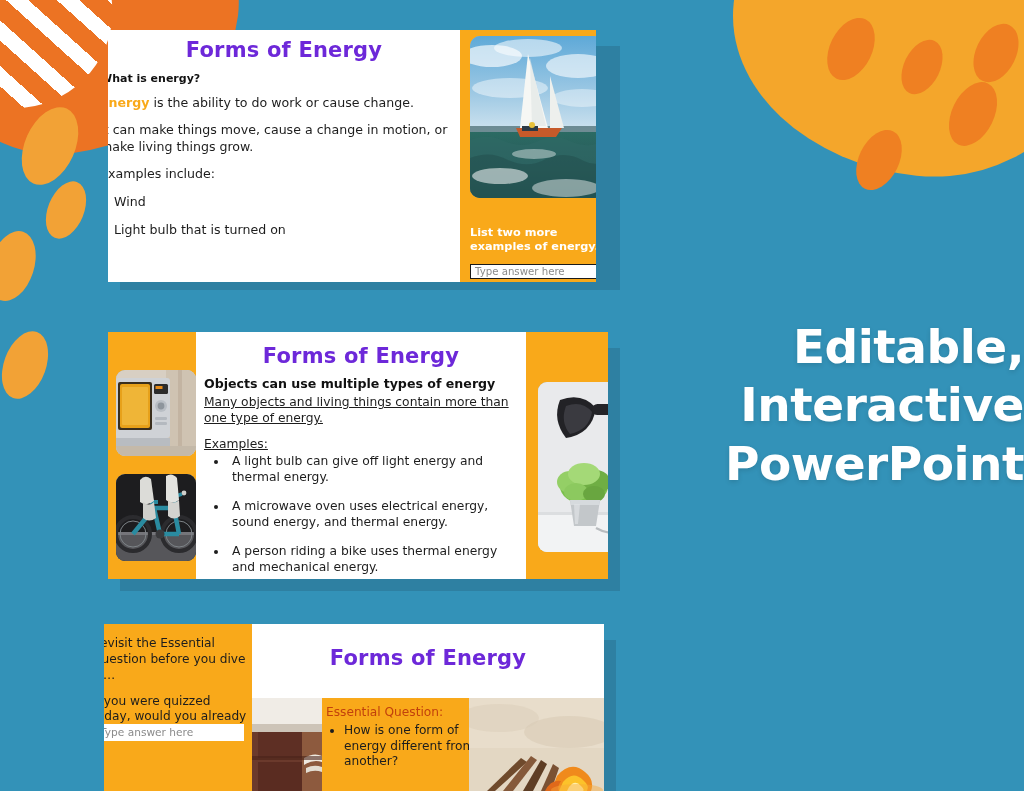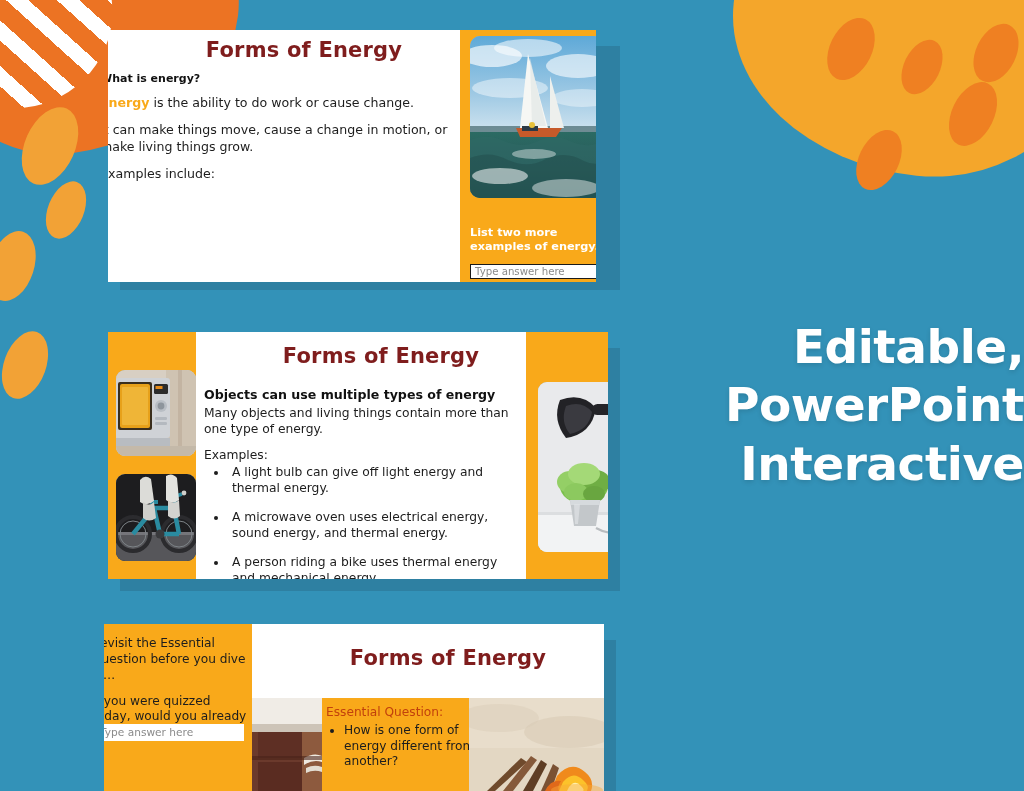--- a/index.html
+++ b/index.html
@@ -44,22 +44,22 @@
   #deco-tr-dot-4{right:30px;top:80px;width:42px;height:68px;background:#ef8022;border-radius:50%;transform:rotate(26deg);}
   #deco-tr-dot-5{right:125px;top:128px;width:40px;height:64px;background:#ef8022;border-radius:50%;transform:rotate(26deg);}
 
   
   .slide-shadow{position:absolute;background:#2e7d9e;opacity:.85;}
 
   
   .slide{position:absolute;overflow:hidden;background:#ffffff;}
 
   .slide-title{
-    color:#7f1d1d;font-weight:bold;letter-spacing:.2px;
-    text-align:center;white-space:nowrap;margin-left:20px;
+    color:#6d28d9;font-weight:bold;letter-spacing:.2px;
+    text-align:center;white-space:nowrap;
   }
 
   
   #slide-1{left:108px;top:30px;width:488px;height:252px;}
   #slide-1 .white-pane{position:absolute;left:0;top:0;width:352px;height:252px;background:#fff;}
   #slide-1 .orange-pane{position:absolute;left:352px;top:0;width:136px;height:252px;background:#f9a91a;}
   #slide-1 .s1-title{position:absolute;left:0px;top:8px;width:352px;font-size:21px;}
   #slide-1 .s1-body{position:absolute;left:-8px;top:42px;width:350px;color:#1d1d1d;font-size:12.6px;line-height:1.32;}
   #slide-1 .s1-h2{font-weight:bold;font-size:11px;color:#111;margin:0 0 8px 0;}
   #slide-1 .kw{color:#f9a91a;font-weight:bold;}
@@ -83,25 +83,25 @@
     white-space:nowrap;overflow:hidden;
   }
 
   
   #slide-2{left:108px;top:332px;width:500px;height:247px;background:#f9a91a;}
   #slide-2 .white-pane{
     position:absolute;left:88px;top:0;width:330px;height:247px;background:#fff;
   }
   #slide-2 .s2-title{position:absolute;left:88px;top:12px;width:330px;font-size:21px;}
   #slide-2 .s2-body{
-    position:absolute;left:96px;top:55px;width:318px;
+    position:absolute;left:96px;top:44px;width:318px;
     font-size:12.3px;color:#1d1d1d;line-height:1.30;
   }
   #slide-2 .s2-h2{font-weight:bold;font-size:12.6px;color:#111;margin:0 0 3px 0;}
-  #slide-2 p{margin:0 0 10px 0;}
+  #slide-2 p{margin:0 0 10px 0;text-decoration:underline;}
   #slide-2 .s2-ex{margin:4px 0 1px 0;}
   #slide-2 ul{margin:0;padding-left:22px;}
   #slide-2 ul li{margin:0 0 13px 2px;padding-left:4px;}
 
   #photo-microwave{left:8px;top:38px;width:80px;height:86px;}
   #photo-bike{left:8px;top:142px;width:80px;height:87px;}
   #photo-lamp{left:430px;top:50px;width:92px;height:170px;}
 
   
   #slide-3{left:104px;top:624px;width:500px;height:167px;}
@@ -171,20 +171,22 @@
     <div class="orange-pane"></div>
 
     <div class="slide-title s1-title">Forms of Energy</div>
 
     <div class="s1-body">
       <div class="s1-h2">What is energy?</div>
       <p><span class="kw">Energy</span><span> is the ability to do work or cause change.</span></p>
       <p>It can make things move, cause a change in motion, or make living things grow.</p>
       <p>Examples include:</p>
       <ul class="s1-list">
+        <li>Wind</li>
+        <li>Light bulb that is turned on</li>
       </ul>
     </div>
 
     <div class="photo" id="photo-sailboat">
       <svg viewBox="0 0 134 162" preserveAspectRatio="none" aria-hidden="true">
         <defs>
           <linearGradient id="sky1" x1="0" y1="0" x2="0" y2="1">
             <stop offset="0%" stop-color="#5ea9d8"></stop>
               <stop offset="60%" stop-color="#9ec9e4"></stop>
             <stop offset="100%" stop-color="#cfe3ef"></stop>
@@ -353,17 +355,17 @@
         <path d="M94 84 q10 -12 20 -2 q7 6 4 11 H90 Z" fill="#fcc22a"></path>
         <path d="M100 89 q6 -8 12 -1 q4 4 2 5 H98 Z" fill="#fff0a8"></path>
         <path d="M76 93 q6 -12 16 -10 q-4 6 -2 10 Z" fill="#e0691a"></path>
         <ellipse cx="108" cy="92" rx="26" ry="6" fill="#f6a93a" opacity=".45"></ellipse>
       </svg>
     </div>
   </div>
 
   <div id="headline">
     <div>Editable,</div>
+    <div>Interactive</div>
     <div>PowerPoint</div>
-    <div>Interactive</div>
   </div>
 
 </div>
 
 </body></html>

